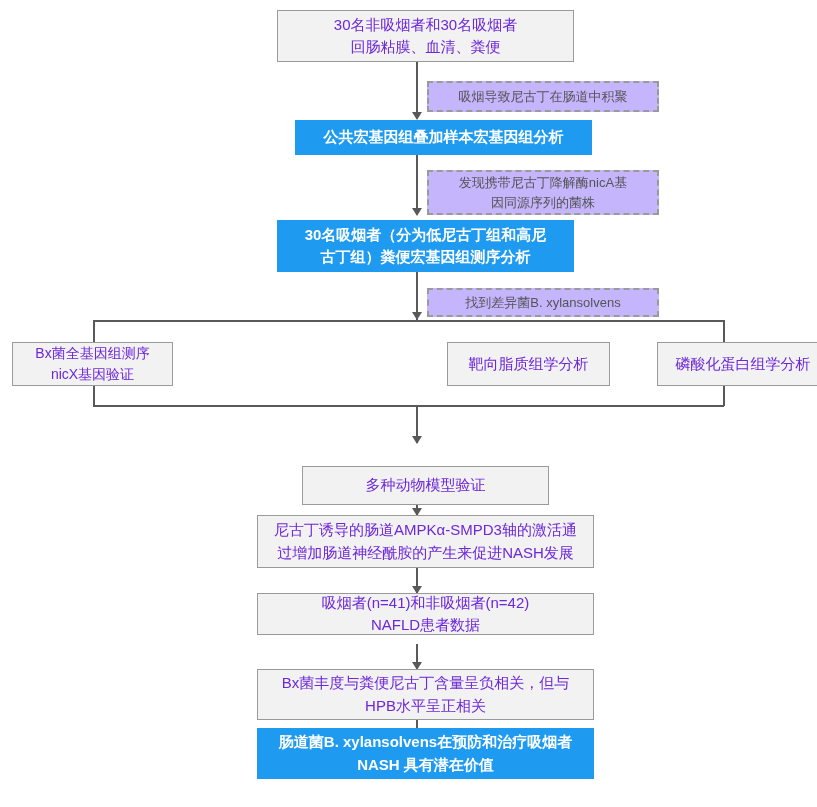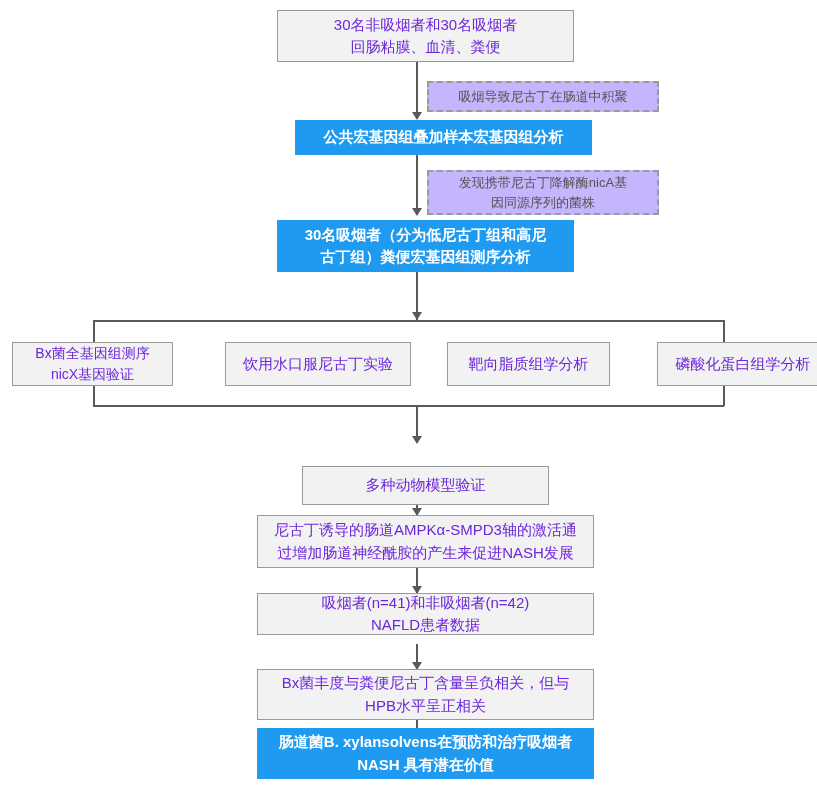--- a/index.html
+++ b/index.html
@@ -113,25 +113,25 @@
   <div class="node note" style="left:427px; top:81px; width:232px; height:31px;">吸烟导致尼古丁在肠道中积聚</div>
 
   <div class="node highlight" style="left:277px; top:120px; width:297px; height:35px;margin-left:18px;">公共宏基因组叠加样本宏基因组分析</div>
 
   <div class="node note" style="left:427px; top:170px; width:232px; height:45px;">发现携带尼古丁降解酶nicA基
 因同源序列的菌株</div>
 
   <div class="node highlight" style="left:277px; top:220px; width:297px; height:52px;">30名吸烟者（分为低尼古丁组和高尼
 古丁组）粪便宏基因组测序分析</div>
 
+  <div class="node note" style="left:427px; top:288px; width:232px; height:29px;">找到差异菌B. xylansolvens</div>
 
   <div class="node plain" style="left:12px; top:342px; width:161px; height:44px; font-size:14px;">Bx菌全基因组测序
 nicX基因验证</div>
 
-  <div class="node plain" style="left:225px; top:342px; width:186px; height:44px;">饮用水口服尼古丁实验</div>
 
   <div class="node plain" style="left:447px; top:342px; width:163px; height:44px;text-align:right;">靶向脂质组学分析</div>
 
   <div class="node plain" style="left:657px; top:342px; width:172px; height:44px;">磷酸化蛋白组学分析</div>
 
   <div class="node plain" style="left:302px; top:466px; width:247px; height:39px;">多种动物模型验证</div>
 
   <div class="node plain" style="left:257px; top:515px; width:337px; height:53px;">尼古丁诱导的肠道AMPKα-SMPD3轴的激活通
 过增加肠道神经酰胺的产生来促进NASH发展</div>
 

